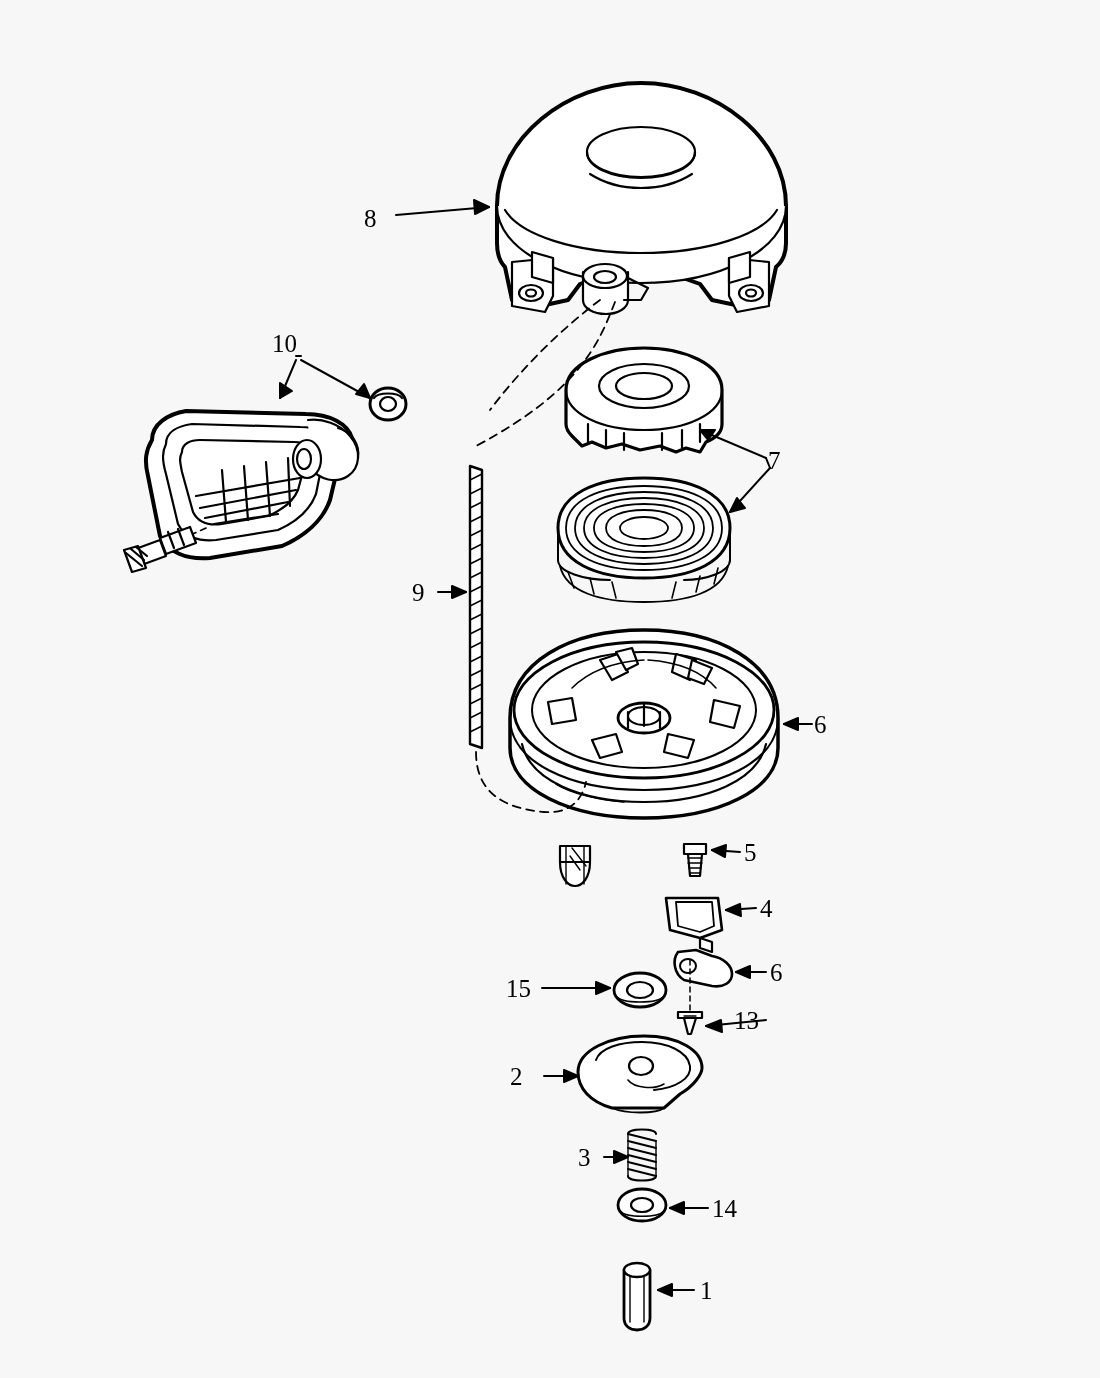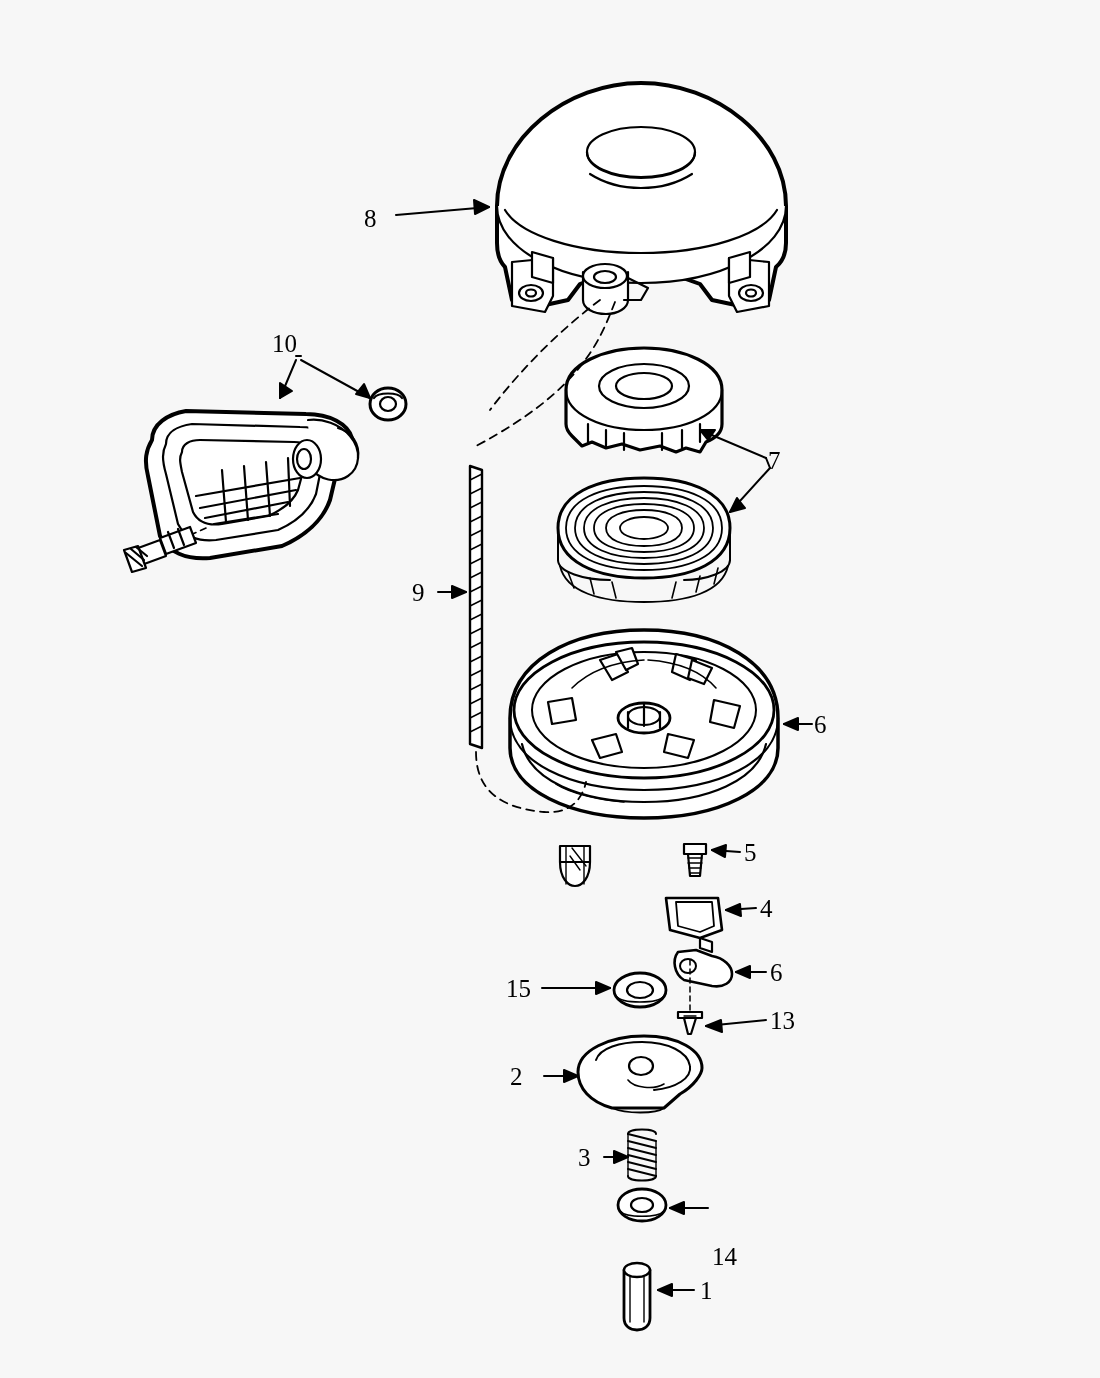--- a/index.html
+++ b/index.html
@@ -307,20 +307,20 @@
   </svg>
 
   <div class="callout" style="left:364px; top:206px;">8</div>
   <div class="callout" style="left:272px; top:331px;">10</div>
   <div class="callout" style="left:768px; top:448px;">7</div>
   <div class="callout" style="left:412px; top:580px;">9</div>
   <div class="callout" style="left:814px; top:712px;">6</div>
   <div class="callout" style="left:744px; top:840px;">5</div>
   <div class="callout" style="left:760px; top:896px;">4</div>
   <div class="callout" style="left:770px; top:960px;">6</div>
-  <div class="callout" style="left:770px; top:1008px;">13</div>
+  <div class="callout" style="left:734px; top:1008px;">13</div>
   <div class="callout" style="left:506px; top:976px;">15</div>
   <div class="callout" style="left:510px; top:1064px;">2</div>
   <div class="callout" style="left:578px; top:1145px;">3</div>
-  <div class="callout" style="left:712px; top:1196px;margin-top:48px;">14</div>
+  <div class="callout" style="left:712px; top:1196px;">14</div>
   <div class="callout" style="left:700px; top:1278px;">1</div>
 
 </div>
 
 </body></html>

